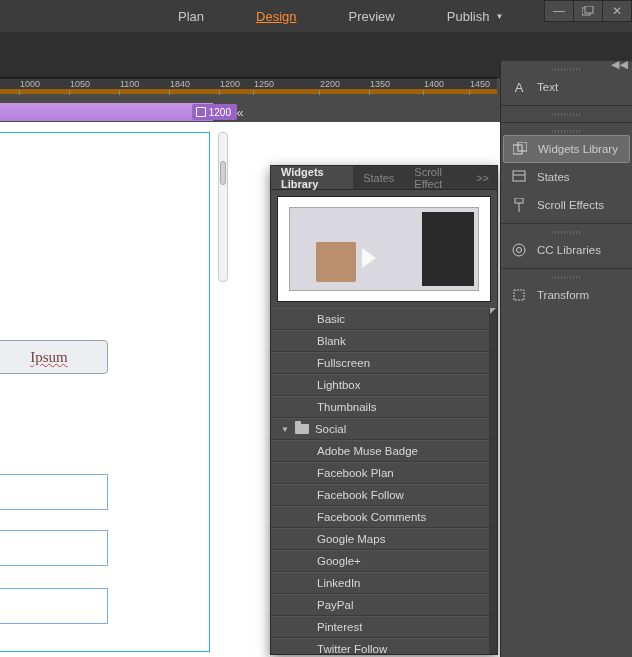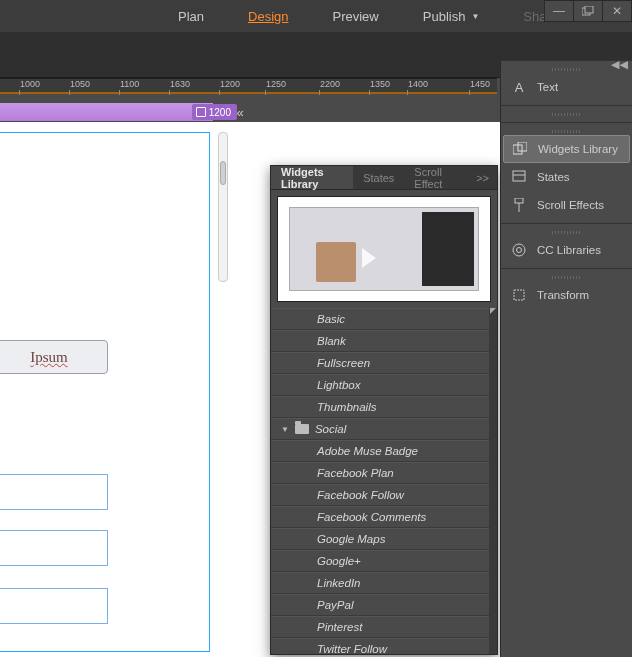--- a/index.html
+++ b/index.html
@@ -1,31 +1,31 @@
 <!DOCTYPE html>
 <html><head>
 <meta charset="utf-8">
 <style>
   * { margin: 0; padding: 0; box-sizing: border-box; }
   html, body { width: 632px; height: 657px; overflow: hidden; font-family: "Segoe UI", Arial, sans-serif; }
   body { background: #4a4a4a; color: #c8c8c8; font-size: 12px; position: relative; }
 
   
   .topbar { position: absolute; left: 0; top: 0; right: 0; height: 32px; background: #3c3c3c; display: flex; align-items: center; padding: 0 10px; }
-  .menu { display: flex; gap: 8px; margin-left: 150px; }
+  .menu { display: flex; gap: 16px; margin-left: 150px; }
   .menu-item { padding: 8px 18px; color: #c8c8c8; font-size: 13px; cursor: pointer; display: flex; align-items: center; gap: 6px; }
   .menu-item.active { color: #ff8a2c; text-decoration: underline; }
   .menu-item.disabled { color: #6b6b6b; }
   .dropdown-tri { font-size: 8px; }
 
   .win-controls { position: absolute; right: 0; top: 0; display: flex; }
   .win-btn { width: 30px; height: 22px; background: #4a4a4a; border: 1px solid #2a2a2a; margin-left: -1px; display: flex; align-items: center; justify-content: center; font-size: 12px; color: #b0b0b0; cursor: pointer; }
 
   
-  .ruler-zone { position: absolute; left: 0; top: 78px; right: 135px; height: 16px; background: #3a3a3a; border-top: 1px solid #222; border-bottom: 2px solid #a16207; }
+  .ruler-zone { position: absolute; left: 0; top: 78px; right: 135px; height: 16px; background: #3a3a3a; border-top: 1px solid #222; border-bottom: 5px solid #a16207; }
   .ruler-tick { position: absolute; top: 0; font-size: 9px; color: #bbb; }
   .ruler-tick::before { content: ""; position: absolute; left: -1px; top: 11px; width: 1px; height: 5px; background: #888; }
 
   
   .guide-bar { position: absolute; left: 0; top: 103px; height: 18px; width: 213px; background: linear-gradient(#c896e8, #b47fdc); border-radius: 0; }
   .guide-badge { position: absolute; right: -24px; top: 1px; height: 16px; padding: 0 6px 0 4px; background: #9a63c8; border-radius: 2px; color: #fff; font-size: 10px; display: flex; align-items: center; gap: 3px; }
   .guide-badge::before { content: ""; width: 8px; height: 8px; border: 1.5px solid #fff; border-radius: 1px; display: inline-block; }
   .collapse-chevron { position: absolute; left: 230px; top: 103px; width: 20px; height: 18px; color: #ccc; font-size: 13px; display: flex; align-items: center; justify-content: center; }
 
   
@@ -46,21 +46,21 @@
   .widgets-tab.active { background: #4a4a4a; color: #e6e6e6; font-weight: 600; }
   .widgets-tabs .spacer { flex: 1; }
   .widgets-tab.expand { padding: 0 8px; }
 
   .preview-box { margin: 6px; height: 106px; background: #fff; border: 1px solid #222; display: flex; align-items: center; justify-content: center; position: relative; overflow: hidden; }
   .preview-inner { width: 90%; height: 80%; background: #d8d8de; border: 1px solid #aaa; position: relative; }
   .preview-dark { position: absolute; right: 4px; top: 4px; bottom: 4px; width: 52px; background: #2a2a2a; }
   .preview-face { position: absolute; left: 26px; top: 34px; width: 40px; height: 40px; background: #b98f6e; border-radius: 2px; }
   .preview-play { position: absolute; left: 72px; top: 40px; width: 0; height: 0; border-left: 14px solid rgba(255,255,255,.85); border-top: 10px solid transparent; border-bottom: 10px solid transparent; }
 
-  .widgets-list { flex: 1; overflow: hidden; position: relative; font-style: italic; }
+  .widgets-list { flex: 1; overflow: hidden; position: relative; }
   .list-scrollbar { position: absolute; right: 0; top: 0; bottom: 0; width: 8px; background: #3a3a3a; }
   .list-scrollbar .marker { position: absolute; left: 1px; top: 0; width: 6px; height: 6px; border-left: 3px solid #aaa; border-bottom: 3px solid #aaa; border-top: 3px solid transparent; border-right: 3px solid transparent; transform: scaleY(-1); }
 
   .wl-row { height: 22px; border-bottom: 1px solid #3a3a3a; border-top: 1px solid #555; display: flex; align-items: center; padding-left: 46px; font-size: 11.5px; color: #d8d8d8; cursor: pointer; background: #4a4a4a; }
   .wl-row.folder { padding-left: 10px; gap: 6px; }
   .wl-row.folder .tri { font-size: 8px; color: #bbb; }
   .wl-row.folder .folder-icon { width: 14px; height: 10px; background: #bdbdbd; border-radius: 1px; position: relative; }
   .wl-row.folder .folder-icon::before { content: ""; position: absolute; left: 0; top: -3px; width: 6px; height: 3px; background: #bdbdbd; border-radius: 1px 1px 0 0; }
 
   
@@ -105,26 +105,26 @@
   </div>
 </div>
 
 <div class="subbar"></div>
 <div class="subbar2"></div>
 
 <div class="ruler-zone">
   <span class="ruler-tick" style="left:20px">1000</span>
   <span class="ruler-tick" style="left:70px">1050</span>
   <span class="ruler-tick" style="left:120px">1100</span>
-  <span class="ruler-tick" style="left:170px">1630</span>
+  <span class="ruler-tick" style="left:170px">1840</span>
   <span class="ruler-tick" style="left:220px">1200</span>
-  <span class="ruler-tick" style="left:266px">1250</span>
+  <span class="ruler-tick" style="left:254px">1250</span>
   <span class="ruler-tick" style="left:320px">2200</span>
   <span class="ruler-tick" style="left:370px">1350</span>
-  <span class="ruler-tick" style="left:408px">1400</span>
+  <span class="ruler-tick" style="left:424px">1400</span>
   <span class="ruler-tick" style="left:470px">1450</span>
 </div>
 
 <div class="guide-bar">
   <div class="guide-badge">
     <span>1200</span>
   </div>
 </div>
 <div class="collapse-chevron">«</div>
 

